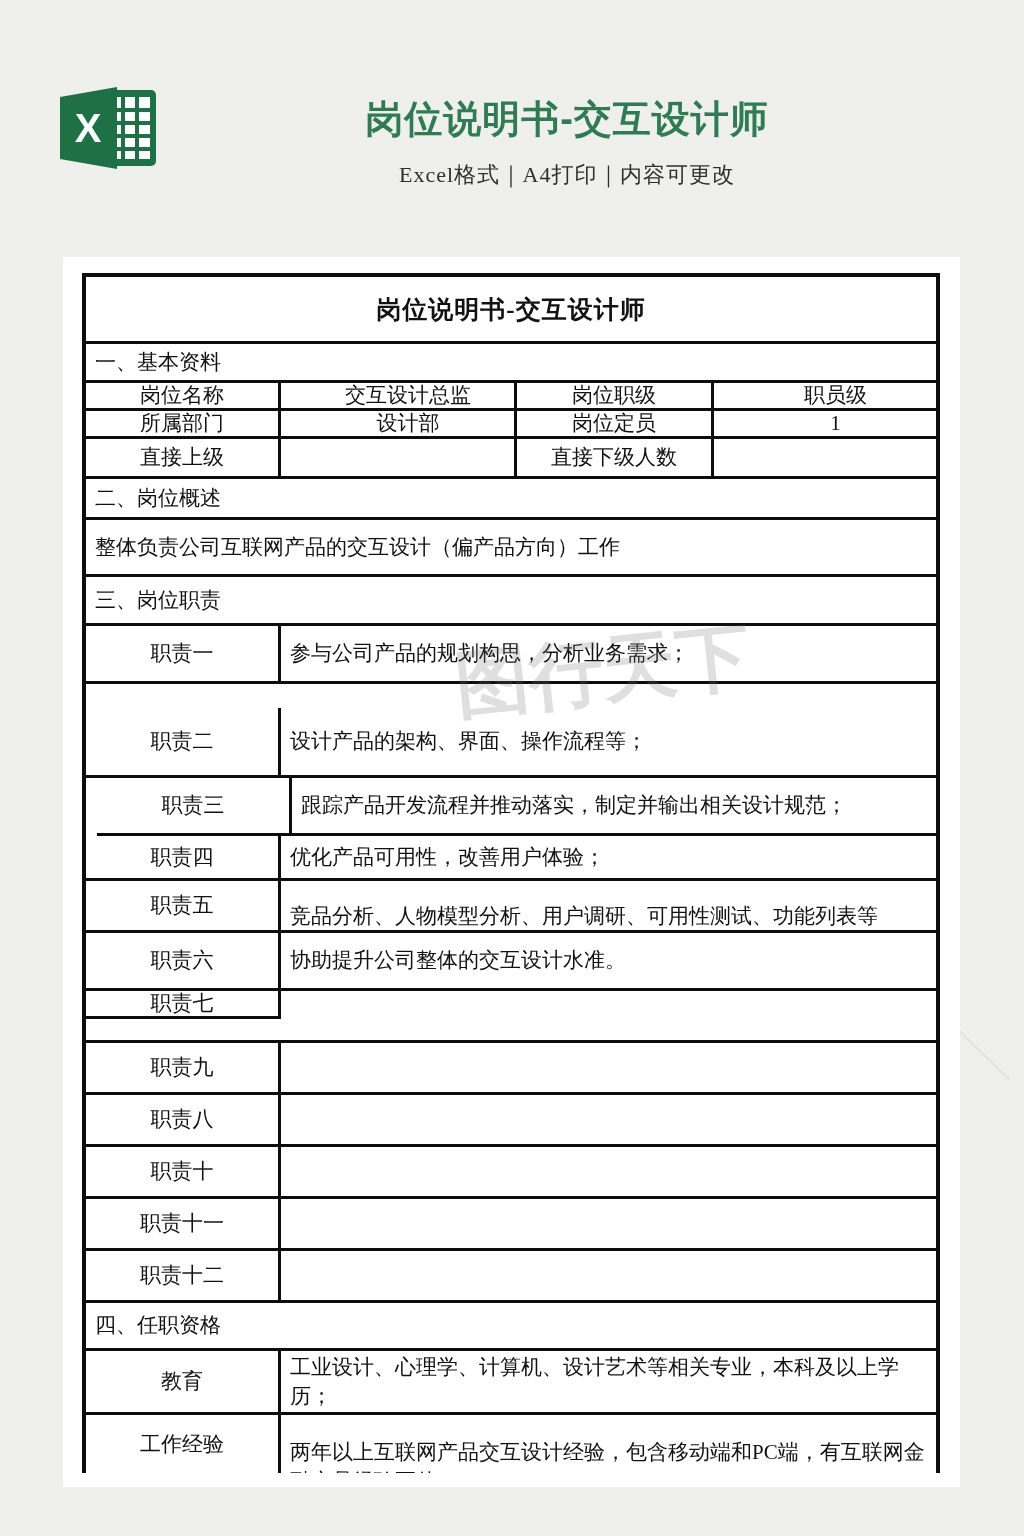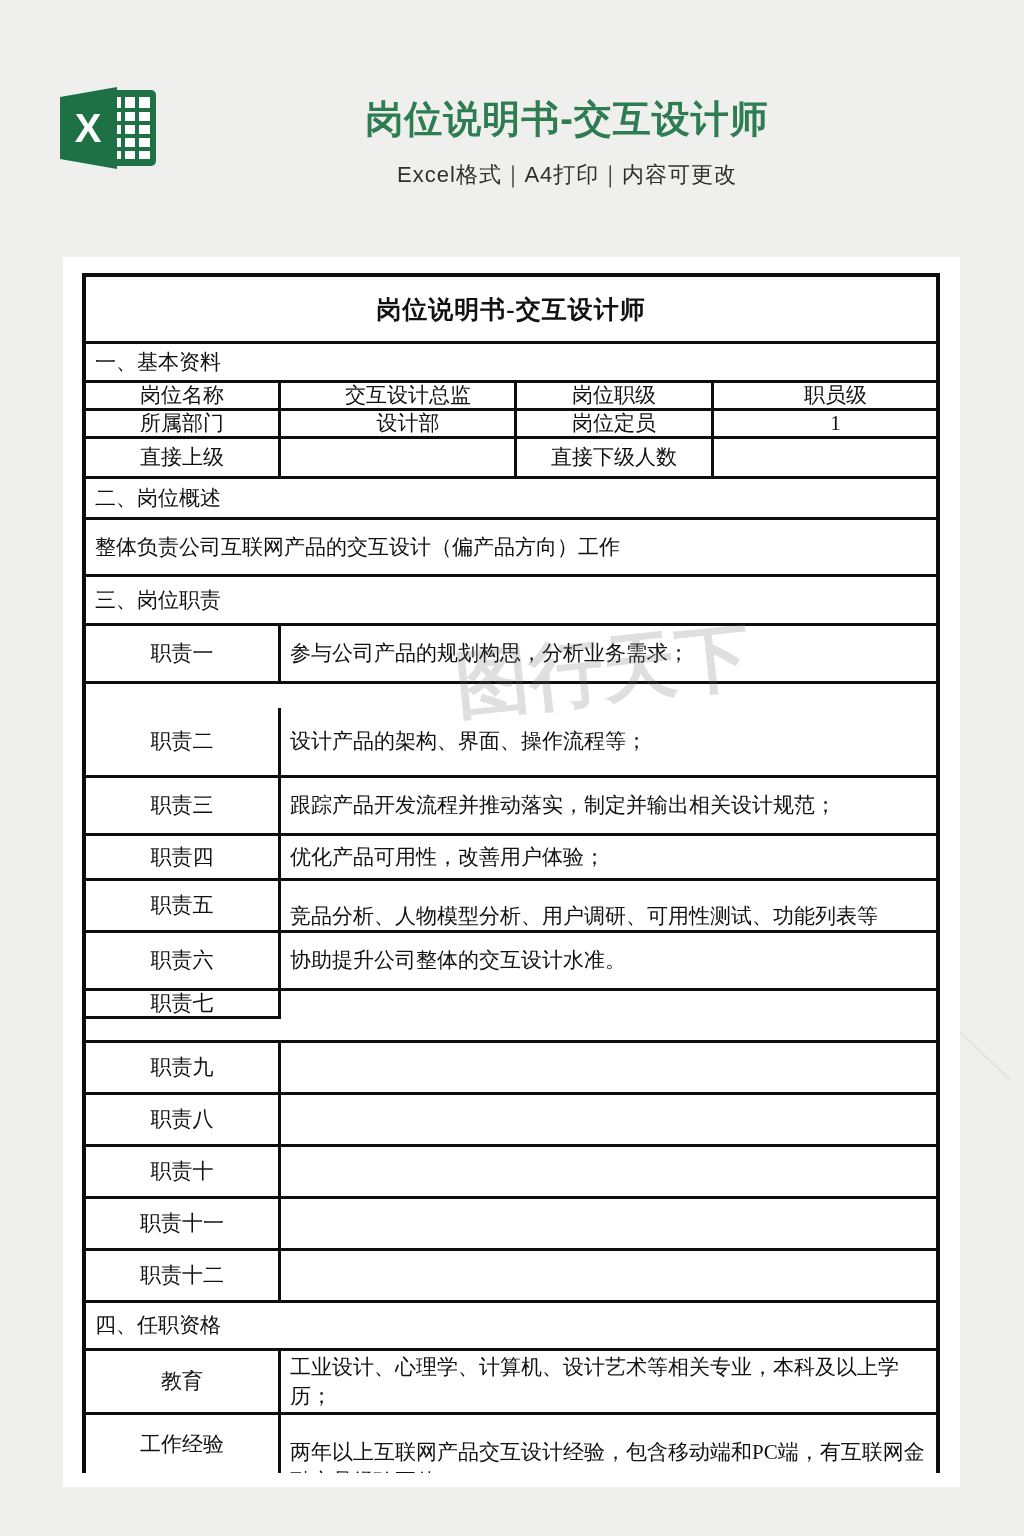--- a/index.html
+++ b/index.html
@@ -18,21 +18,21 @@
   .doc-title {
     position:absolute; left:110px; right:0; top:94px;
     text-align:center;
     font-family:"Liberation Sans","DejaVu Sans",sans-serif;
     font-weight:bold; font-size:38px; letter-spacing:1px;
     color:#2e7d52;
   }
   .doc-subtitle {
     position:absolute; left:110px; right:0; top:160px;
     text-align:center;
-    font-family:Liberation Sans, sans-serif;
+    font-family:Liberation Serif, serif;
     font-size:22px; color:#2f2f2f; letter-spacing:1px;
   }
 
   
   .page {
     position:absolute; left:63px; top:257px;
     width:897px; height:1230px;
     background:#ffffff;
   }
 
@@ -155,21 +155,21 @@
     </div>
 
     <div class="row" style="height:58px;">
       <div class="cell lbl dlbl">职责一</div>
       <div class="cell dcon">参与公司产品的规划构思，分析业务需求；</div>
     </div>
     <div class="row" style="height:70px;margin-top:24px;">
       <div class="cell lbl dlbl">职责二</div>
       <div class="cell dcon">设计产品的架构、界面、操作流程等；</div>
     </div>
-    <div class="row" style="height:58px;">
+    <div class="row" style="height:58px;padding-left:11px;">
       <div class="cell lbl dlbl">职责三</div>
       <div class="cell dcon">跟踪产品开发流程并推动落实，制定并输出相关设计规范；</div>
     </div>
     <div class="row" style="height:45px;">
       <div class="cell lbl dlbl">职责四</div>
       <div class="cell dcon">优化产品可用性，改善用户体验；</div>
     </div>
     <div class="row" style="height:52px;">
       <div class="cell lbl dlbl">职责五</div>
       <div class="cell dcon top">竞品分析、人物模型分析、用户调研、可用性测试、功能列表等</div>

